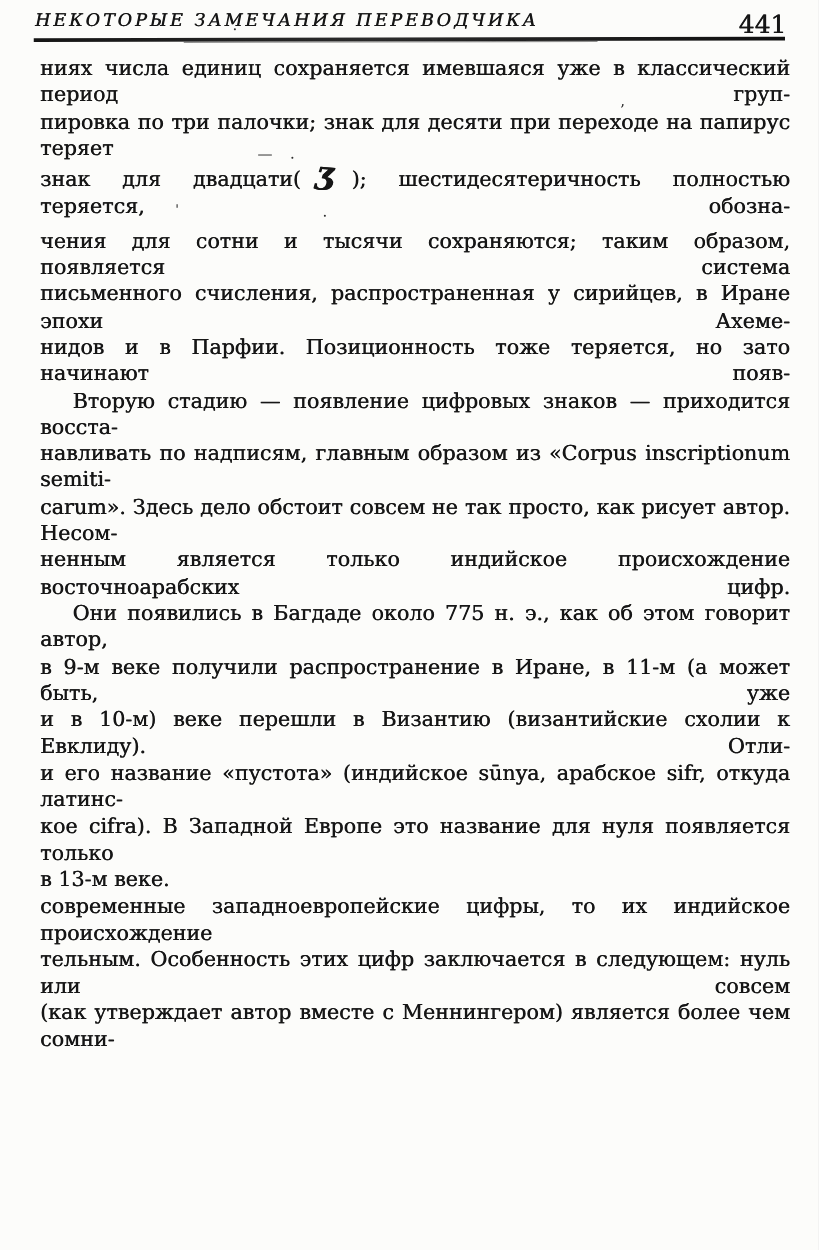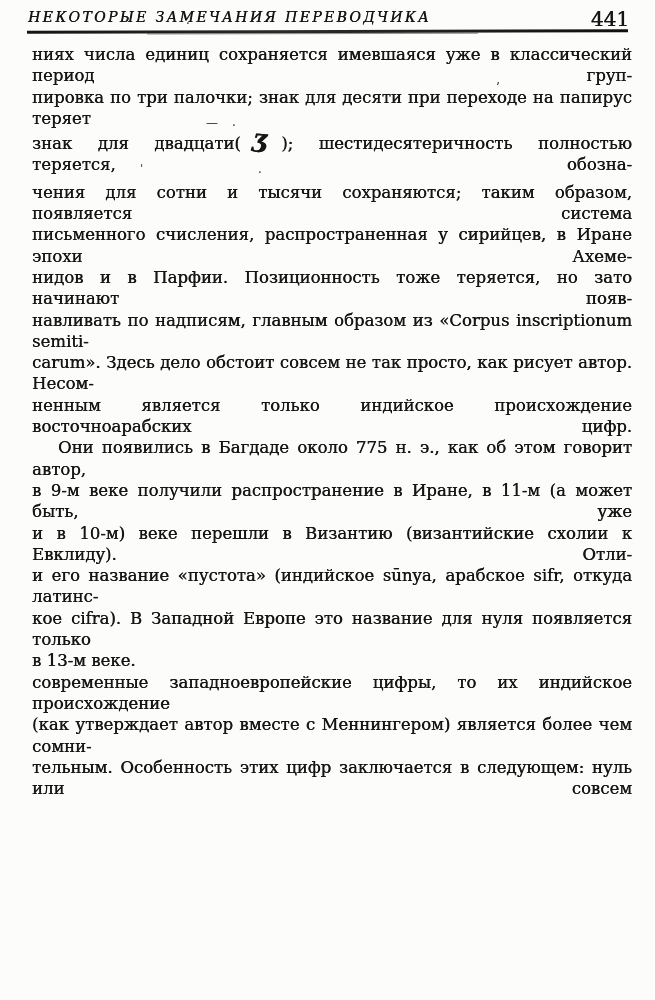--- a/index.html
+++ b/index.html
@@ -60,36 +60,37 @@
   <div class="body-text">
       <div>
         <div class="line"><span>ниях числа единиц сохраняется имевшаяся уже в классический период груп-</span></div>
         <div class="line"><span>пировка по три палочки; знак для десяти при переходе на папирус теряет</span></div>
         <div class="line tall"><span>знак для двадцати(</span><span class="glyph-twenty">Ʒ</span><span>); шестидесятеричность полностью теряется, обозна-</span></div>
         <div class="line"><span>чения для сотни и тысячи сохраняются; таким образом, появляется система</span></div>
         <div class="line"><span>письменного счисления, распространенная у сирийцев, в Иране эпохи Ахеме-</span></div>
         <div class="line"><span>нидов и в Парфии. Позиционность тоже теряется, но зато начинают появ-</span></div>
       </div>
       <div>
+        <div class="line indent"><span>Вторую стадию — появление цифровых знаков — приходится восста-</span></div>
         <div class="line"><span>навливать по надписям, главным образом из «Corpus inscriptionum semiti-</span></div>
         <div class="line"><span>carum». Здесь дело обстоит совсем не так просто, как рисует автор. Несом-</span></div>
         <div class="line"><span>ненным является только индийское происхождение восточноарабских цифр.</span></div>
       </div>
       <div>
         <div class="line indent"><span>Они появились в Багдаде около 775 н. э., как об этом говорит автор,</span></div>
         <div class="line"><span>в 9-м веке получили распространение в Иране, в 11-м (а может быть, уже</span></div>
         <div class="line"><span>и в 10-м) веке перешли в Византию (византийские схолии к Евклиду). Отли-</span></div>
         <div class="line"><span>и его название «пустота» (индийское sūnya, арабское sifr, откуда латинс-</span></div>
         <div class="line"><span>кое cifra). В Западной Европе это название для нуля появляется только</span></div>
         <div class="line last"><span>в 13-м веке.</span></div>
       </div>
       <div>
         <div class="line"><span>современные западноевропейские цифры, то их индийское происхождение</span></div>
+        <div class="line"><span>тельным. Особенность этих цифр заключается в следующем: нуль или совсем</span></div>
         <div class="line"><span>(как утверждает автор вместе с Меннингером) является более чем сомни-</span></div>
-        <div class="line"><span>тельным. Особенность этих цифр заключается в следующем: нуль или совсем</span></div>
       </div>
     </div>
 <span class="artifact" style="left: 186px; top: 14px;">.</span>
     <span class="artifact" style="left: 496px; top: 82px;">’</span>
     <span class="artifact" style="left: 206px; top: 117px;">—</span>
     <span class="artifact" style="left: 232px; top: 120px;">·</span>
     <span class="artifact" style="left: 140px; top: 155px;">ˌ</span>
     <span class="artifact" style="left: 258px; top: 167px;">·</span>
   </div>
 

